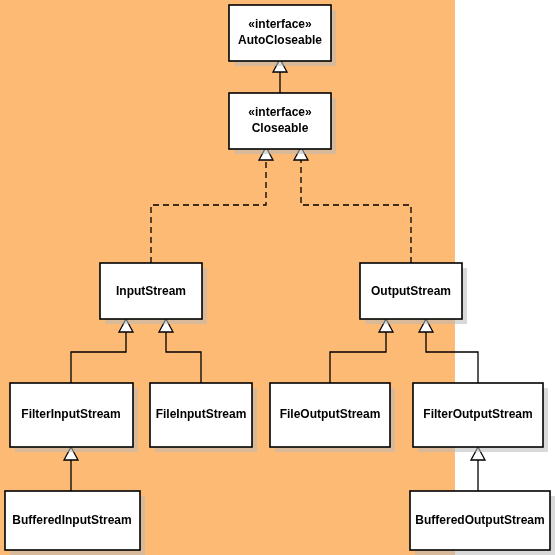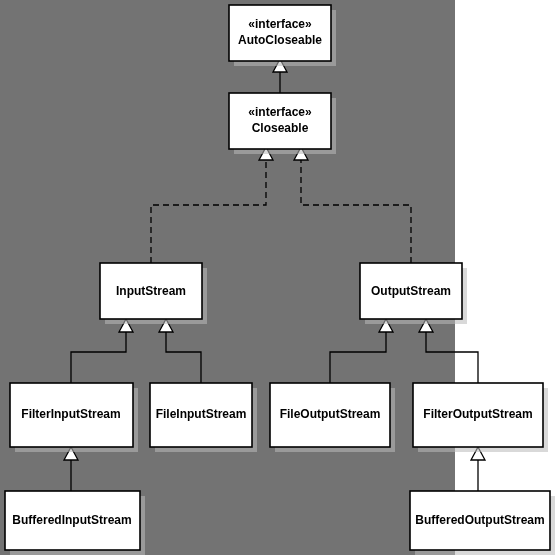--- a/index.html
+++ b/index.html
@@ -10,21 +10,21 @@
   body {
     width: 555px;
     height: 555px;
     overflow: hidden;
     font-family: "Liberation Sans", sans-serif;
   }
   #diagram-root {
     position: relative;
     width: 455px;
     height: 555px;
-    background: #737373;
+    background: #fdba74;
   }
   svg#uml-canvas {
     position: absolute;
     left: 0;
     top: 0;
     width: 555px;
     height: 555px;
     display: block;
   }
   .cls-box-shadow {

